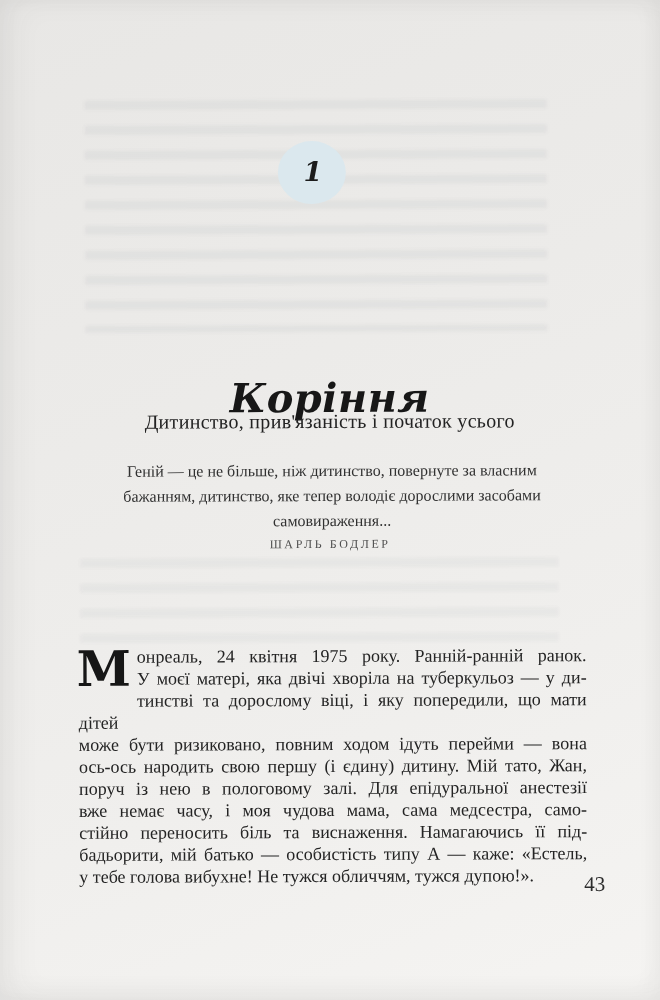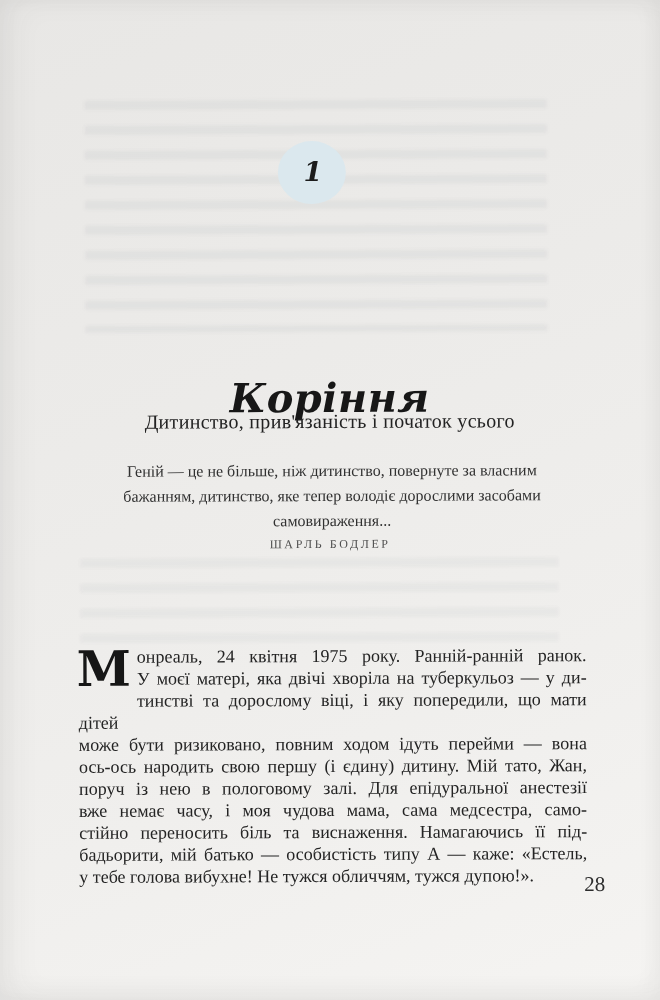--- a/index.html
+++ b/index.html
@@ -115,16 +115,16 @@
       <div class="bline">тинстві та дорослому віці, і яку попередили, що мати дітей</div>
       <div class="bline">може бути ризиковано, повним ходом ідуть перейми — вона</div>
       <div class="bline">ось-ось народить свою першу (і єдину) дитину. Мій тато, Жан,</div>
       <div class="bline">поруч із нею в пологовому залі. Для епідуральної анестезії</div>
       <div class="bline">вже немає часу, і моя чудова мама, сама медсестра, само-</div>
       <div class="bline">стійно переносить біль та виснаження. Намагаючись її під-</div>
       <div class="bline">бадьорити, мій батько — особистість типу А — каже: «Естель,</div>
       <div class="bline last">у тебе голова вибухне! Не тужся обличчям, тужся дупою!».</div>
     </div>
 
-    <div class="page-number">28</div>
+    <div class="page-number">43</div>
 
   </div>
 </div>
 
 </body></html>

